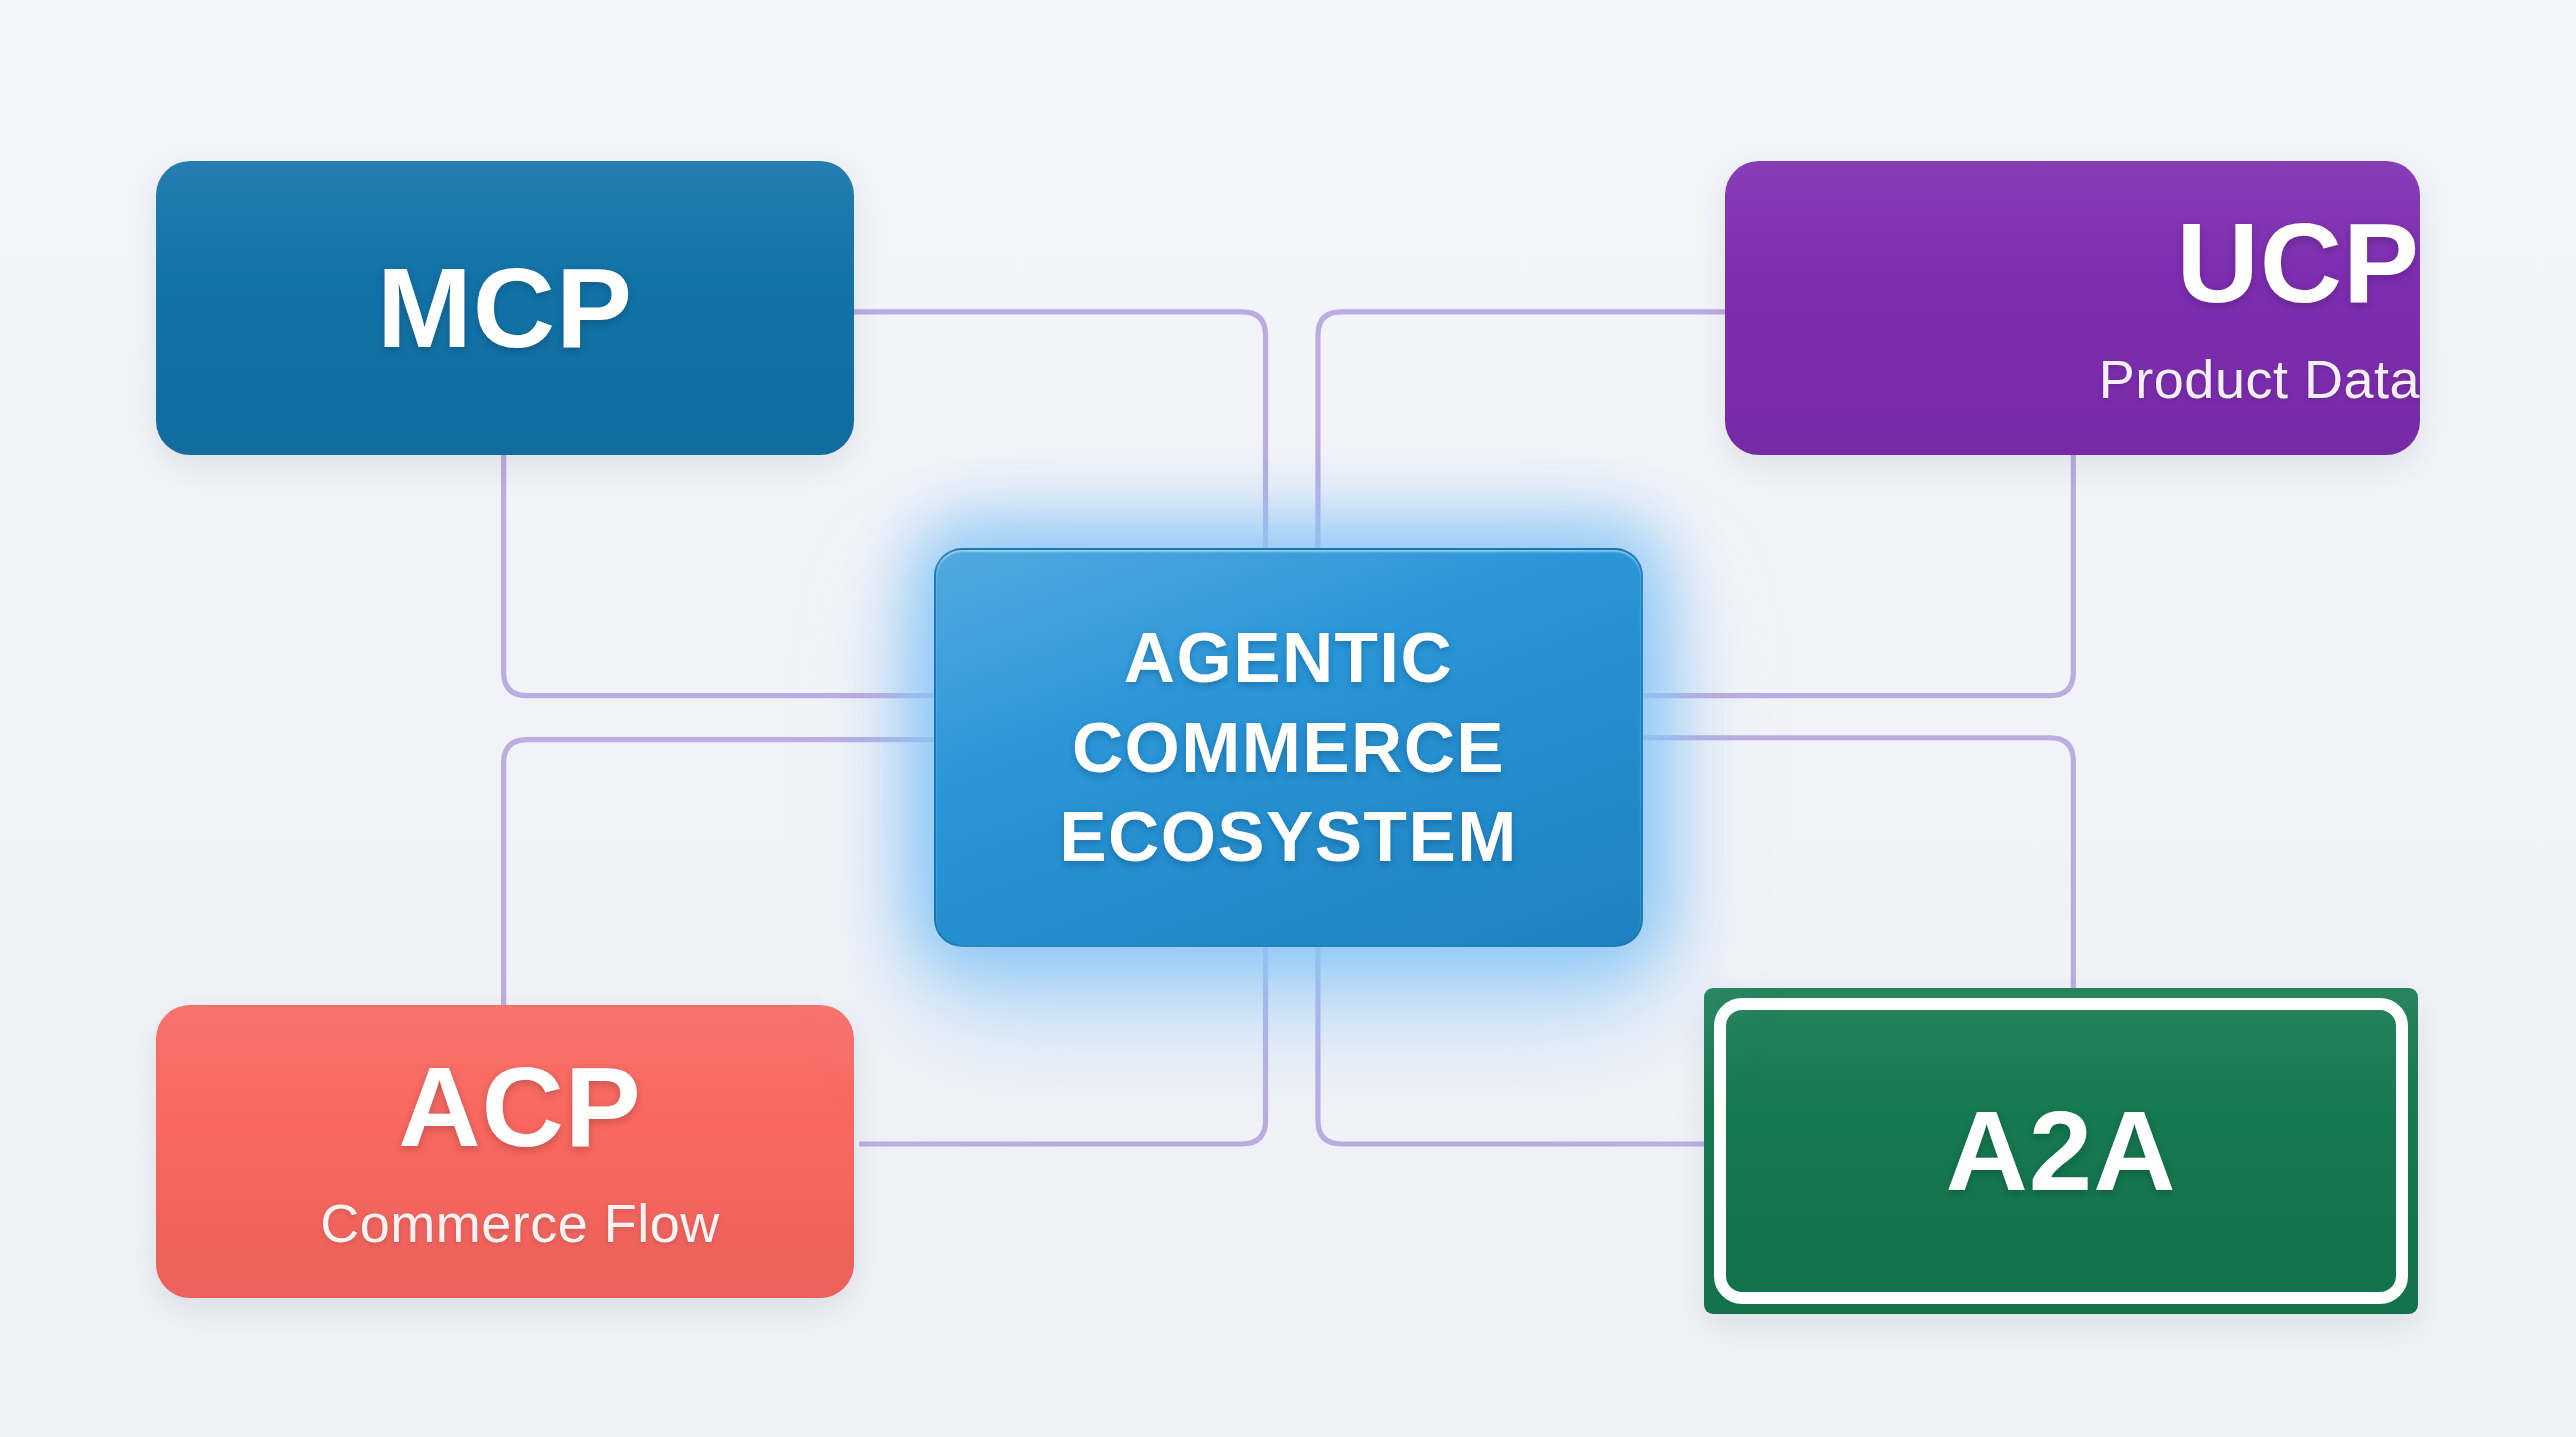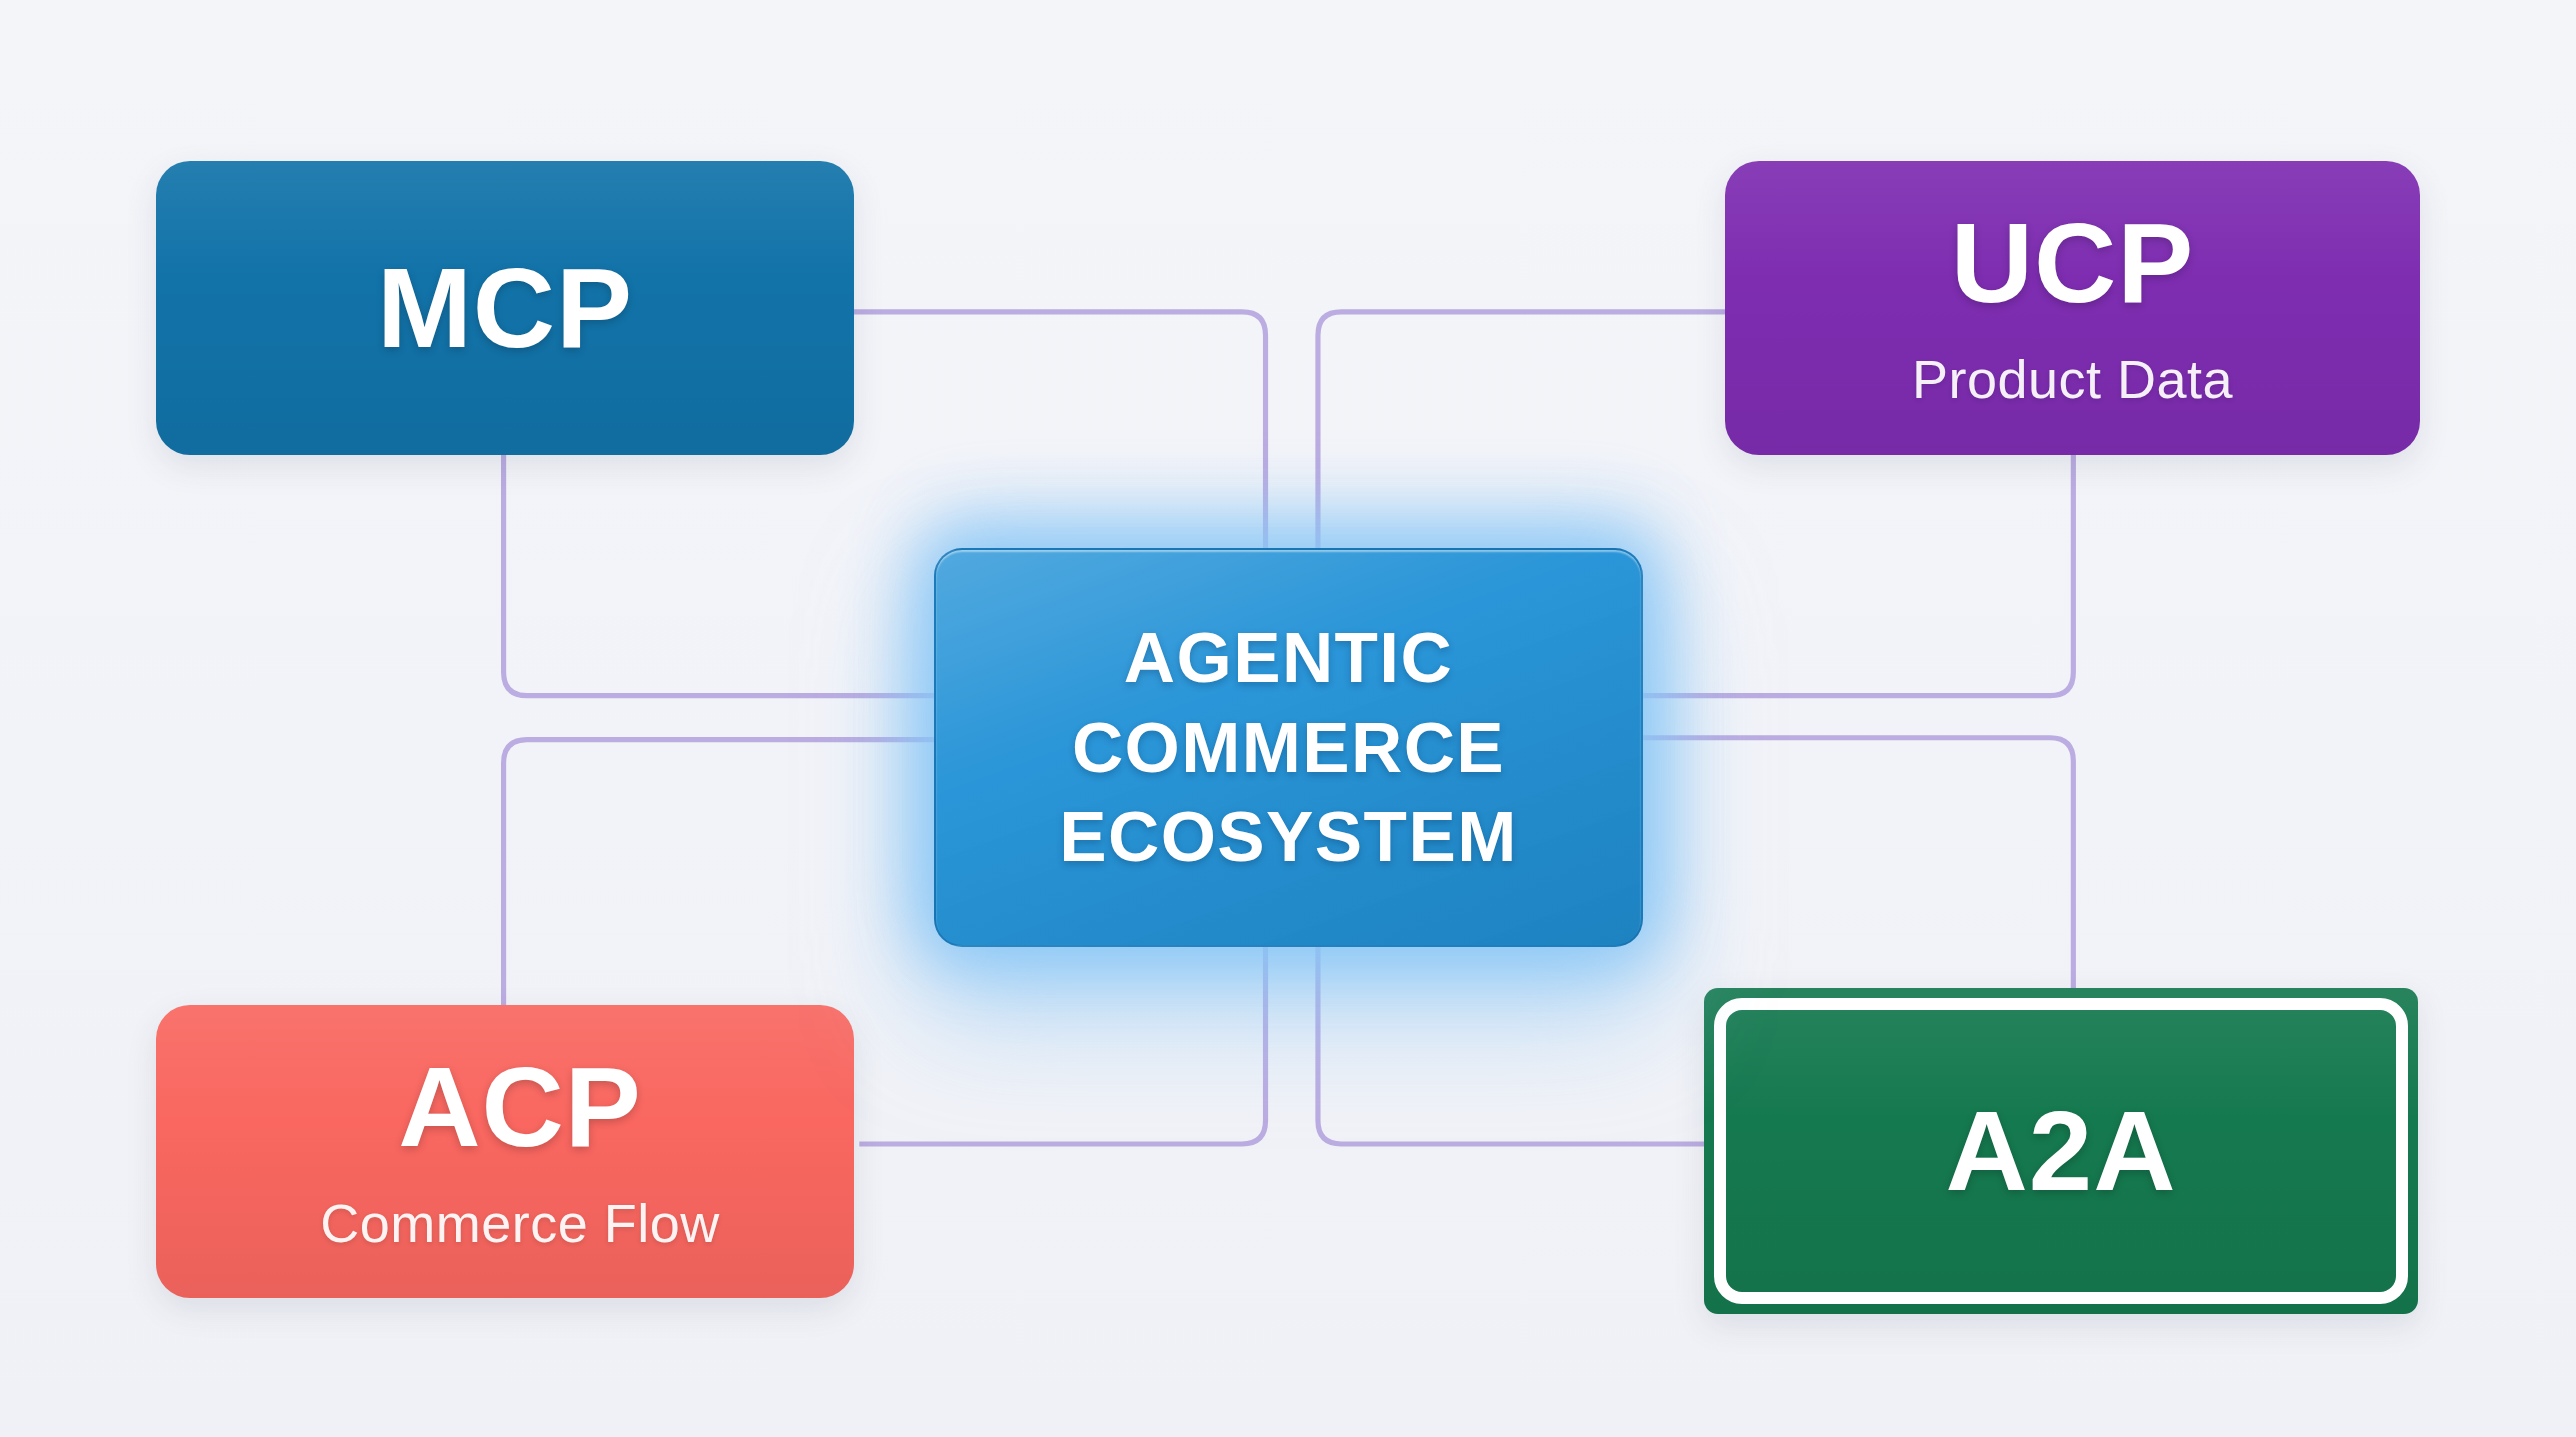--- a/index.html
+++ b/index.html
@@ -39,21 +39,21 @@
     background-image: linear-gradient(180deg, rgba(255,255,255,0.08) 0%, rgba(0,0,0,0.00) 40%, rgba(0,0,0,0.06) 100%);
     box-shadow: 0 11.2px 32px rgba(40, 60, 90, 0.10);
   }
 
   .box-mcp { left: 156px; top: 161px;  width: 698px; height: 294px; }
   .box-ucp { left: 1725px; top: 161px; width: 695px; height: 294px; }
   .box-acp { left: 156px; top: 1005px; width: 698px; height: 293px; }
 
   .box-a2a {
     left: 1704px; top: 988px; width: 714px; height: 326px;
-    border-radius: 14px;
+    border-radius: 9px;
   }
   .box-a2a::before {
     content: "";
     position: absolute;
     inset: 10.3px;
     border: 12px solid #ffffff;
     border-radius: 28px;
     pointer-events: none;
   }
   .box-a2a .acronym, .box-a2a .subtitle { position: relative; z-index: 1; }
@@ -107,21 +107,21 @@
     <path d="M 538 482 L 538 718 Q 538 743 563 743 L 1003 743" stroke="#b7a8df"></path>
     <path d="M 1003 790 L 563 790 Q 538 790 538 815 L 538 1078" stroke="#b7a8df"></path>
     <path d="M 2215 482 L 2215 718 Q 2215 743 2190 743 L 1750 743" stroke="#b7a8df"></path>
     <path d="M 1750 788 L 2190 788 Q 2215 788 2215 813 L 2215 1064" stroke="#b7a8df"></path>
   </svg>
 
   <div class="node box-mcp" style="background-color: rgb(18, 115, 169);">
     <div class="acronym">MCP</div>
   </div>
 
-  <div class="node box-ucp" style="background-color: rgb(126, 45, 177);">
+  <div class="node box-ucp" style="background-color: rgb(126, 45, 177); align-items: flex-end;">
     <div class="acronym">UCP</div>
     <div class="subtitle">Product Data</div>
   </div>
 
   <div class="node box-acp" style="background-color: rgb(249, 103, 96); padding-left: 30px;">
     <div class="acronym">ACP</div>
     <div class="subtitle">Commerce Flow</div>
   </div>
 
   <div class="node box-a2a" style="background-color: rgb(21, 121, 79);">

